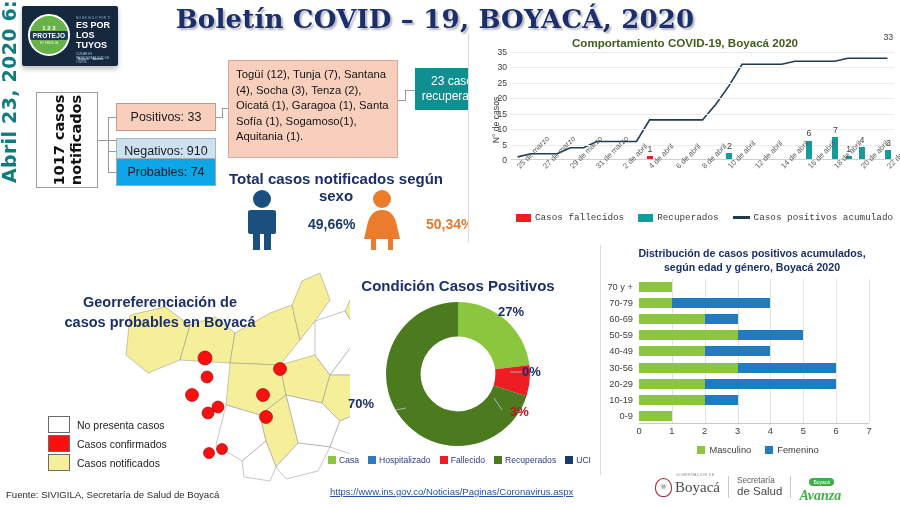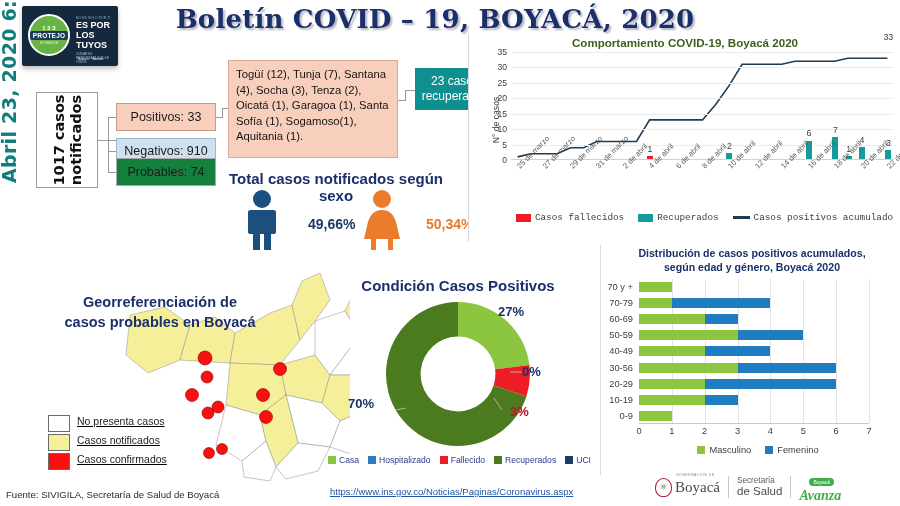--- a/index.html
+++ b/index.html
@@ -72,21 +72,21 @@
     background: #ffffff; border: 1px solid #9d9d9d;
   }
   .box-total .vtxt {
     transform: rotate(-90deg); white-space: nowrap;
     font-weight: bold; font-size: 14.5px; line-height: 17px;
     font-family: "DejaVu Sans", sans-serif; color:#111;
     text-align:center;
   }
   .box-pos { left: 116px; top: 103px; width: 100px; height: 28px; background: #f8cfbd; border-color:#c49a88;}
   .box-neg { left: 116px; top: 139px; width: 100px; height: 26px; background: #cfe0f1; border-color:#9fb6cc;}
-  .box-pro { left: 116px; top: 155px; width: 100px; height: 28px; background: #15803d; }
+  .box-pro { left: 116px; top: 155px; width: 100px; height: 28px; background: #0ea5e9; }
   .box-neg { top: 138px; }
   .box-pro { top: 158px; }
 
   .box-towns {
     left: 228px; top: 60px; width: 170px; height: 98px;
     background: #f8cfbd; border: 1px solid #d7ab98;
     display: block; padding: 6px 7px;
     font-size: 11.3px; line-height: 15.5px; color: #141414; text-align: left;
   }
   .box-rec {
@@ -109,21 +109,21 @@
   .pct-f { left: 196px; top: 28px; color: #e8792b; }
 
   
   .map-title {
     position: absolute; left: 40px; top: 268px; width: 240px;
     text-align: center; font-weight: bold; font-size: 14.5px;
     color: #1b2f6b; line-height: 20px; margin-top: 24px;
   }
   .map-wrap { position: absolute; left: 30px; top: 255px; width: 320px; height: 230px; }
   .map-legend { position: absolute; left: 48px; top: 415px; }
-  .map-legend .lrow { display: flex; align-items: flex-start; height: 19px; text-decoration: underline; }
+  .map-legend .lrow { display: flex; align-items: center; height: 19px; }
   .map-legend .sw { width: 22px; height: 17px; border: 1px solid #6b6b6b; margin-right: 7px; }
   .map-legend .lbl { font-size: 10.5px; color: #1c1c1c; }
 
   
   .donut-title {
     position: absolute; left: 358px; top: 277px; width: 200px;
     text-align: center; font-weight: bold; font-size: 15px; color: #1b2f6b;
   }
   .donut-wrap { position: absolute; left: 382px; top: 298px; width: 152px; height: 152px; }
   .donut-lbl { position: absolute; font-weight: bold; font-size: 13px; }
@@ -350,26 +350,26 @@
   <div class="map-title">
     <span>Georreferenciación de</span><br>
     <span>casos probables en Boyacá</span>
   </div>
   <div class="map-legend">
     <div class="lrow">
       <span class="sw" style="background:#ffffff"></span>
       <span class="lbl">No presenta casos</span>
     </div>
     <div class="lrow">
+      <span class="sw" style="background:#fb0f0f"></span>
+      <span class="lbl">Casos confirmados</span>
+    </div>
+    <div class="lrow">
       <span class="sw" style="background:#f6ef9a"></span>
       <span class="lbl">Casos notificados</span>
-    </div>
-    <div class="lrow">
-      <span class="sw" style="background:#fb0f0f"></span>
-      <span class="lbl">Casos confirmados</span>
     </div>
   </div>
 
   <div class="donut-title">Condición Casos Positivos</div>
   <div class="donut-wrap">
     <svg width="152" height="152" viewBox="0 0 152 152">
       <g transform="translate(76,76)">
 
         <path d="M0 -72 A72 72 0 0 1 71.4 -9.0 L37.1 -4.7 A37.4 37.4 0 0 0 0 -37.4 Z" fill="#8cc63f"></path>
 

